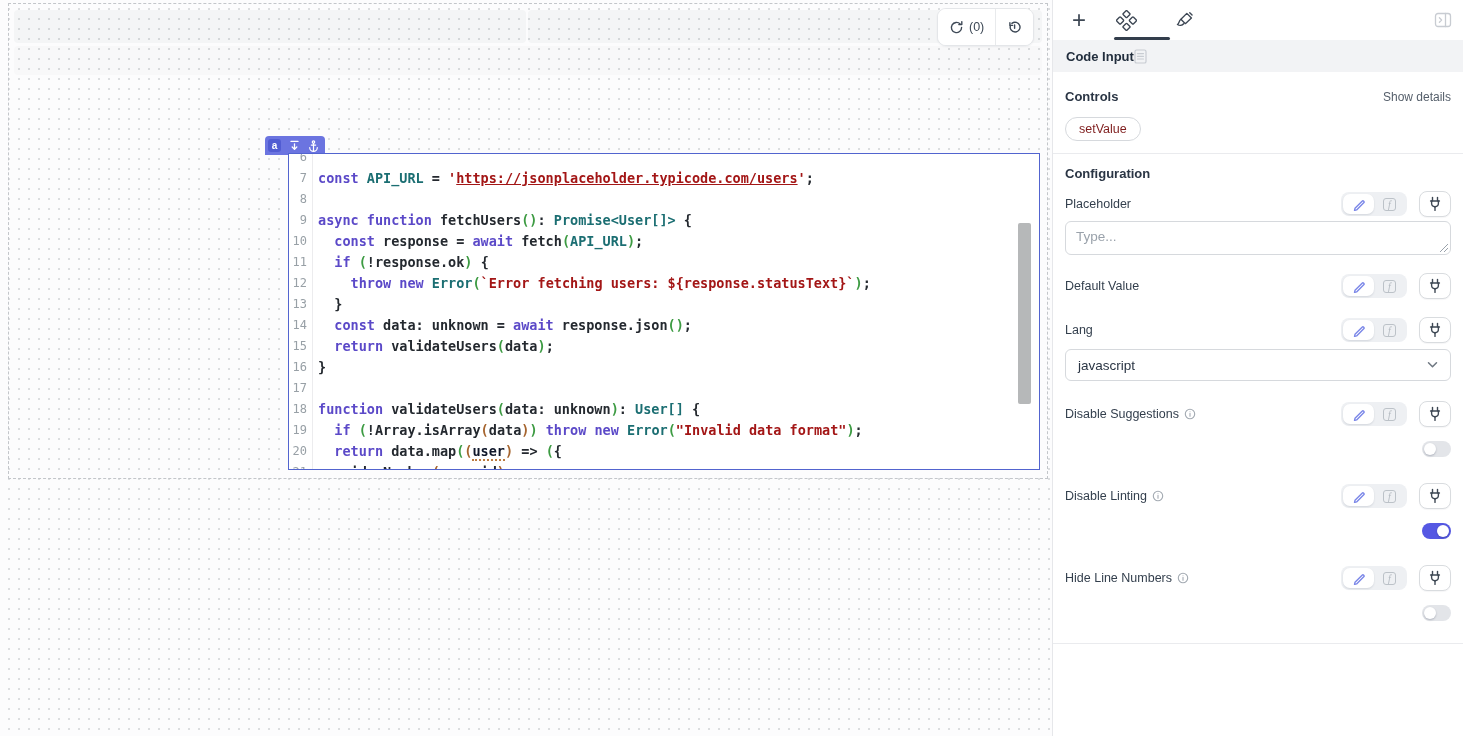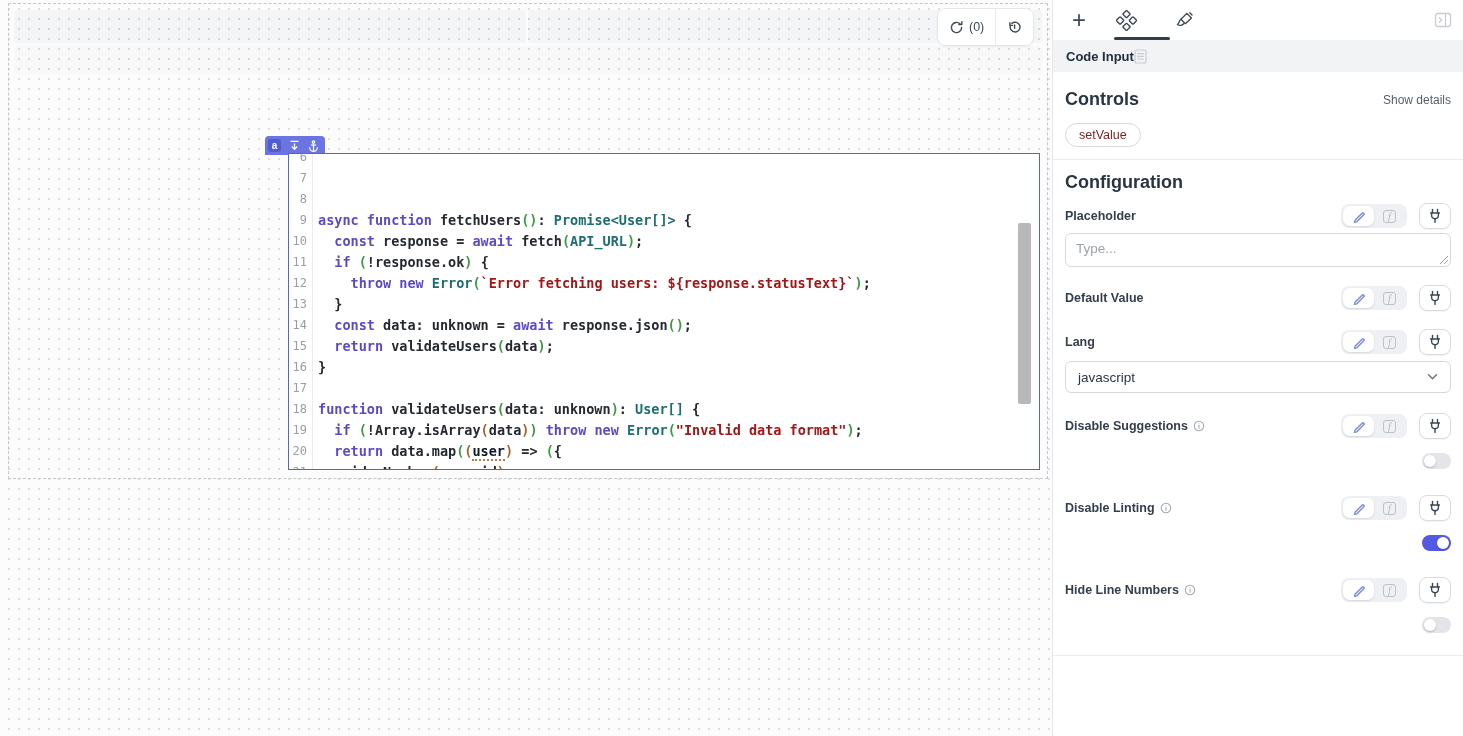--- a/index.html
+++ b/index.html
@@ -62,30 +62,30 @@
   .tab-underline { position:absolute; left:61px; bottom:0; width:56px; height:3px;
     background:#333e4c; border-radius:2px; }
   .collapse-btn { position:absolute; right:11px; top:11px; background:none; border:none; cursor:pointer; }
 
   .panel-header { height:32px; background:#f2f3f5; display:flex; align-items:center;
     justify-content:flex-start; padding:0 13px; }
   .panel-header-title { font-size:13px; font-weight:bold; color:#222e3d; }
 
   .panel-body { padding:0 12px; }
   .sec-title-row { display:flex; justify-content:space-between; align-items:center; margin-top:17px; }
-  .sec-title { font-size:18px; font-weight:bold; color:#2a3544; }
+  .sec-title { font-size:13px; font-weight:bold; color:#2a3544; }
   .link-btn { font-size:12px; color:#545e6a; background:none; border:none; cursor:pointer; }
   .chip { display:inline-block; margin-top:13px; padding:4px 13px; border:1px solid #d6d9dd;
     border-radius:12px; font-size:12.5px; color:#7f1d1d; background:#fff; cursor:pointer; }
   .hdivider { border-top:1px solid #eaebee; margin:12px -12px 0; }
 
   .prop-row { margin-top:10px; }
   .prop-row.toggle-row { margin-top:24px; }
   .prop-head { display:flex; justify-content:space-between; align-items:center; height:26px; }
-  .prop-label { font-size:12.5px; font-weight:bold; color:#333f4d; display:flex; align-items:center; gap:5px; }
+  .prop-label { font-size:12.5px; font-weight:normal; color:#333f4d; display:flex; align-items:center; gap:5px; }
   .prop-cluster { display:flex; align-items:center; }
   .seg { display:flex; align-items:center; background:#eef0f3; border-radius:8px; padding:2px; height:24px; }
   .seg-btn { width:31px; height:20px; border:none; background:none; border-radius:7px;
     display:flex; align-items:center; justify-content:center; cursor:pointer; }
   .seg-btn.active { background:#fff; box-shadow:0 1px 2px rgba(20,30,60,.12); }
   .fx-box { width:13px; height:13px; border:1px solid #bcc2c8; border-radius:3px; color:#b4bac1;
     font-family:"Liberation Serif", serif; font-style:italic; font-size:10px; line-height:11px; text-align:center; }
   .plug-btn { width:32px; height:26px; margin-left:12px; background:#fff; border:1px solid #d9dcdf;
     border-radius:8px; display:flex; align-items:center; justify-content:center; cursor:pointer;
     box-shadow:0 1px 1px rgba(20,30,60,.04); }
@@ -156,21 +156,21 @@
           <path d="M5.5 3.4v7.4"></path>
           <path d="M3.3 5.1h4.4"></path>
           <path d="M1.7 7.6a3.8 3.8 0 0 0 7.6 0"></path>
       </svg>
     </span>
   </div>
 
   <div class="code-widget">
     <div class="cm-content" id="cm-lines">
         <div class="cm-line"><span class="cm-gut">6</span><span class="cm-code"></span></div>
-        <div class="cm-line"><span class="cm-gut">7</span></div>
+        <div class="cm-line"><span class="cm-gut">7</span><span class="cm-code"><span class="tk-k">const</span><span> </span><span class="tk-t">API_URL</span><span> = </span><span class="tk-s">'</span><span class="tk-su">https://jsonplaceholder.typicode.com/users</span><span class="tk-s">'</span><span>;</span></span></div>
         <div class="cm-line"><span class="cm-gut">8</span><span class="cm-code"></span></div>
         <div class="cm-line"><span class="cm-gut">9</span><span class="cm-code"><span class="tk-k">async</span><span> </span><span class="tk-k">function</span><span> fetchUsers</span><span class="tk-p1">()</span><span>: </span><span class="tk-t">Promise&lt;User[]&gt;</span><span> {</span></span></div>
         <div class="cm-line"><span class="cm-gut">10</span><span class="cm-code"><span>  </span><span class="tk-k">const</span><span> response = </span><span class="tk-k">await</span><span> fetch</span><span class="tk-p1">(</span><span class="tk-t">API_URL</span><span class="tk-p1">)</span><span>;</span></span></div>
         <div class="cm-line"><span class="cm-gut">11</span><span class="cm-code"><span>  </span><span class="tk-k">if</span><span> </span><span class="tk-p1">(</span><span>!response.ok</span><span class="tk-p1">)</span><span> {</span></span></div>
         <div class="cm-line"><span class="cm-gut">12</span><span class="cm-code"><span>    </span><span class="tk-k">throw</span><span> </span><span class="tk-k">new</span><span> </span><span class="tk-t">Error</span><span class="tk-p1">(</span><span class="tk-s">`Error fetching users: ${response.statusText}`</span><span class="tk-p1">)</span><span>;</span></span></div>
         <div class="cm-line"><span class="cm-gut">13</span><span class="cm-code"><span>  }</span></span></div>
         <div class="cm-line"><span class="cm-gut">14</span><span class="cm-code"><span>  </span><span class="tk-k">const</span><span> data: unknown = </span><span class="tk-k">await</span><span> response.json</span><span class="tk-p1">()</span><span>;</span></span></div>
         <div class="cm-line"><span class="cm-gut">15</span><span class="cm-code"><span>  </span><span class="tk-k">return</span><span> validateUsers</span><span class="tk-p1">(</span><span>data</span><span class="tk-p1">)</span><span>;</span></span></div>
         <div class="cm-line"><span class="cm-gut">16</span><span class="cm-code"><span>}</span></span></div>
         <div class="cm-line"><span class="cm-gut">17</span><span class="cm-code"></span></div>

